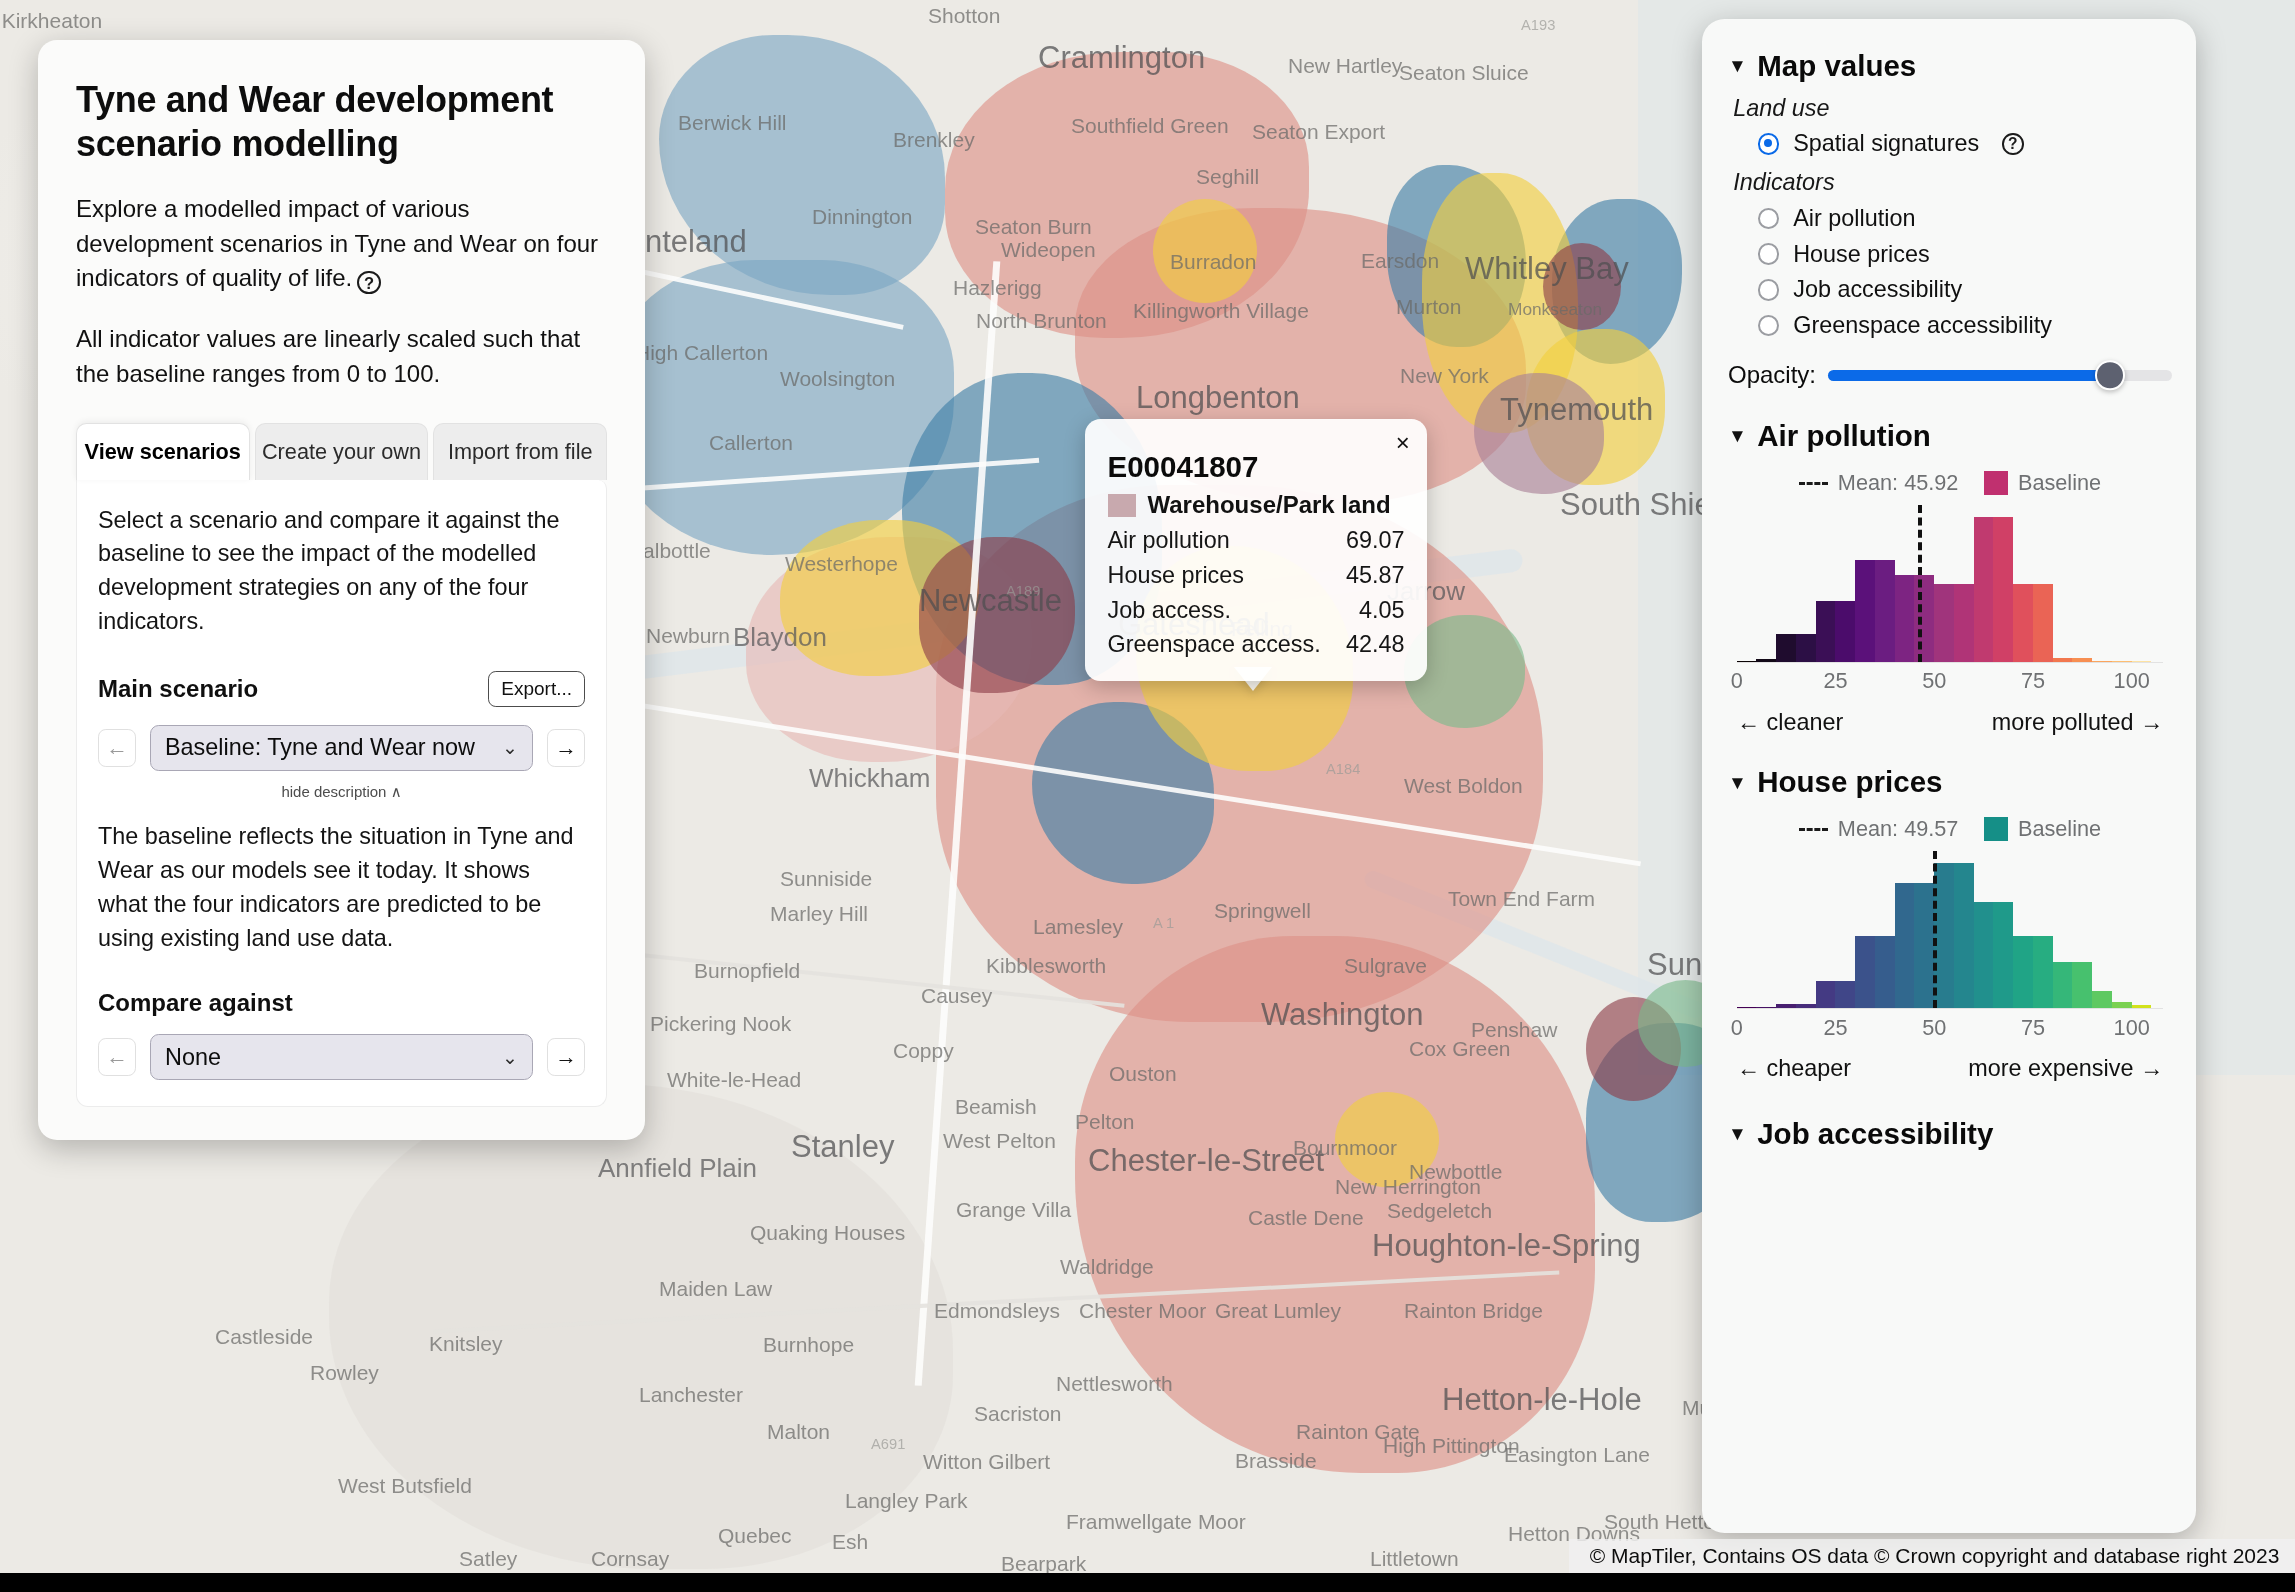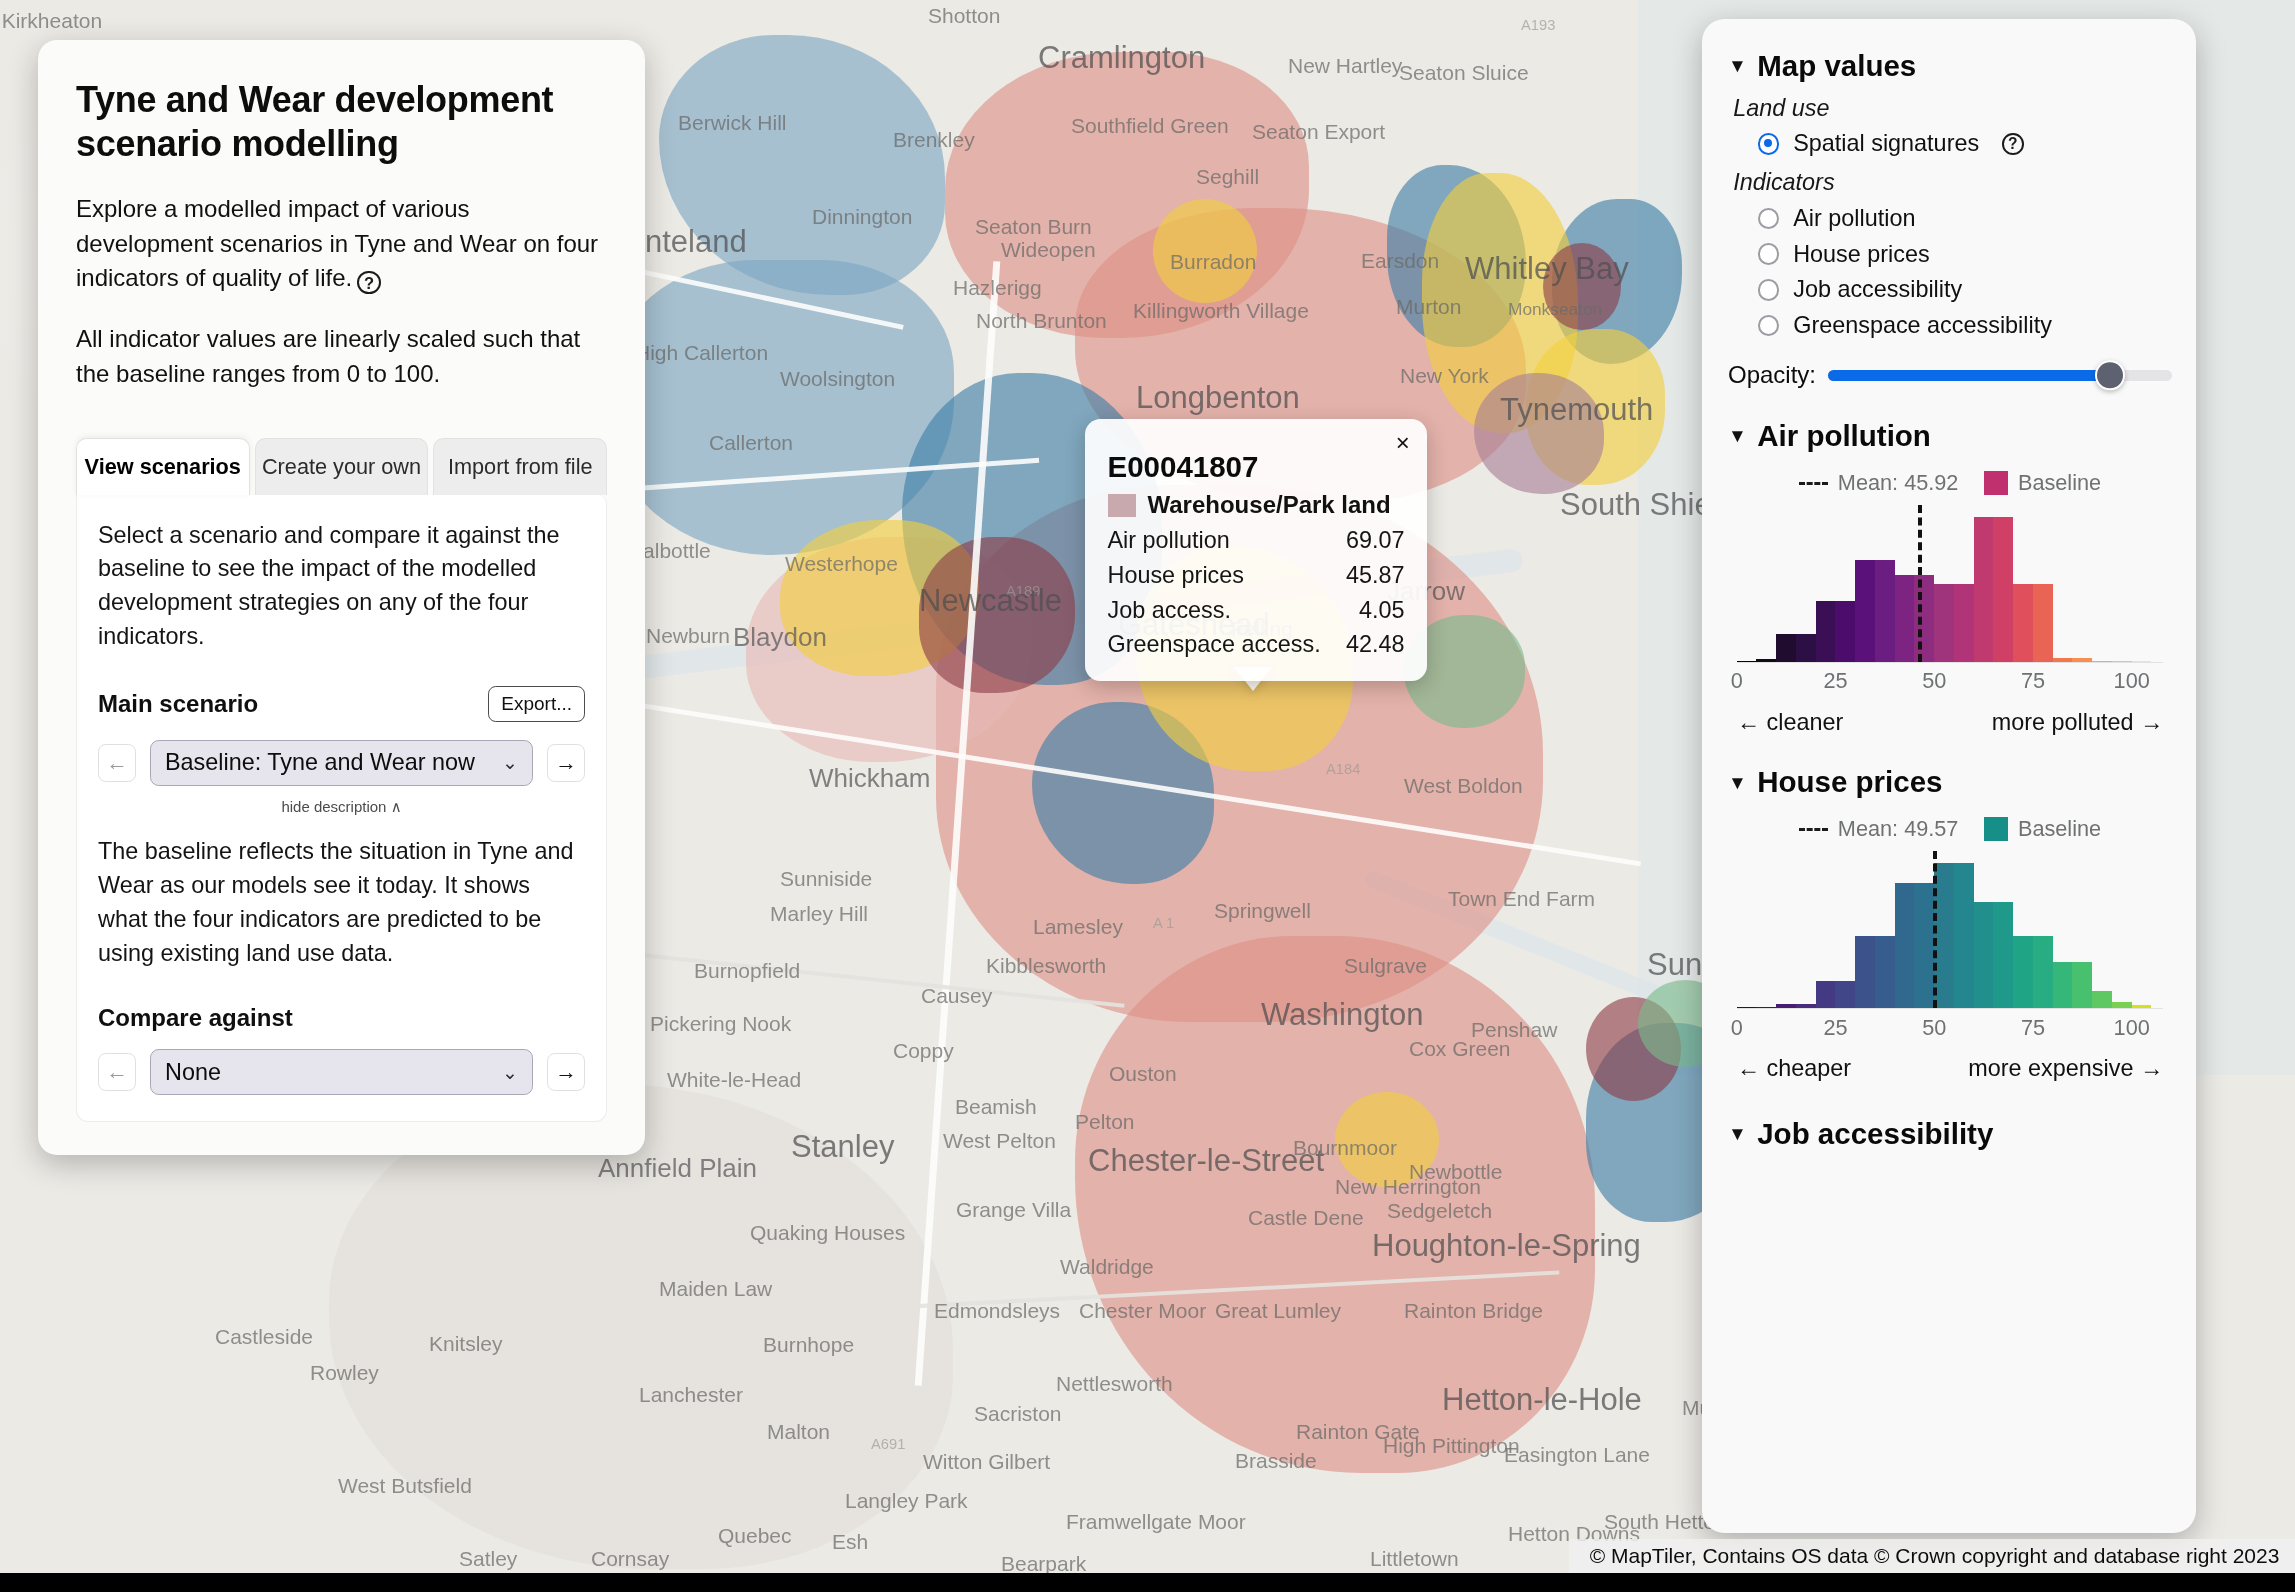--- a/index.html
+++ b/index.html
@@ -116,21 +116,21 @@
     vertical-align: -2.6px;
     margin-left: 5.2px;
     color: #1b1b1b;
     cursor: pointer;
   }
 
   
   #tabs {
     display: flex;
     gap: 5.2px;
-    margin-top: 46px;
+    margin-top: 31px;
     margin-bottom: 0;
   }
   .tab {
     flex: 1;
     text-align: center;
     padding: 14px 5.2px 14px;
     font-size: 21.7px;
     line-height: 1.28;
     border-radius: 10.4px 10.4px 0 0;
     background: #ededed;

